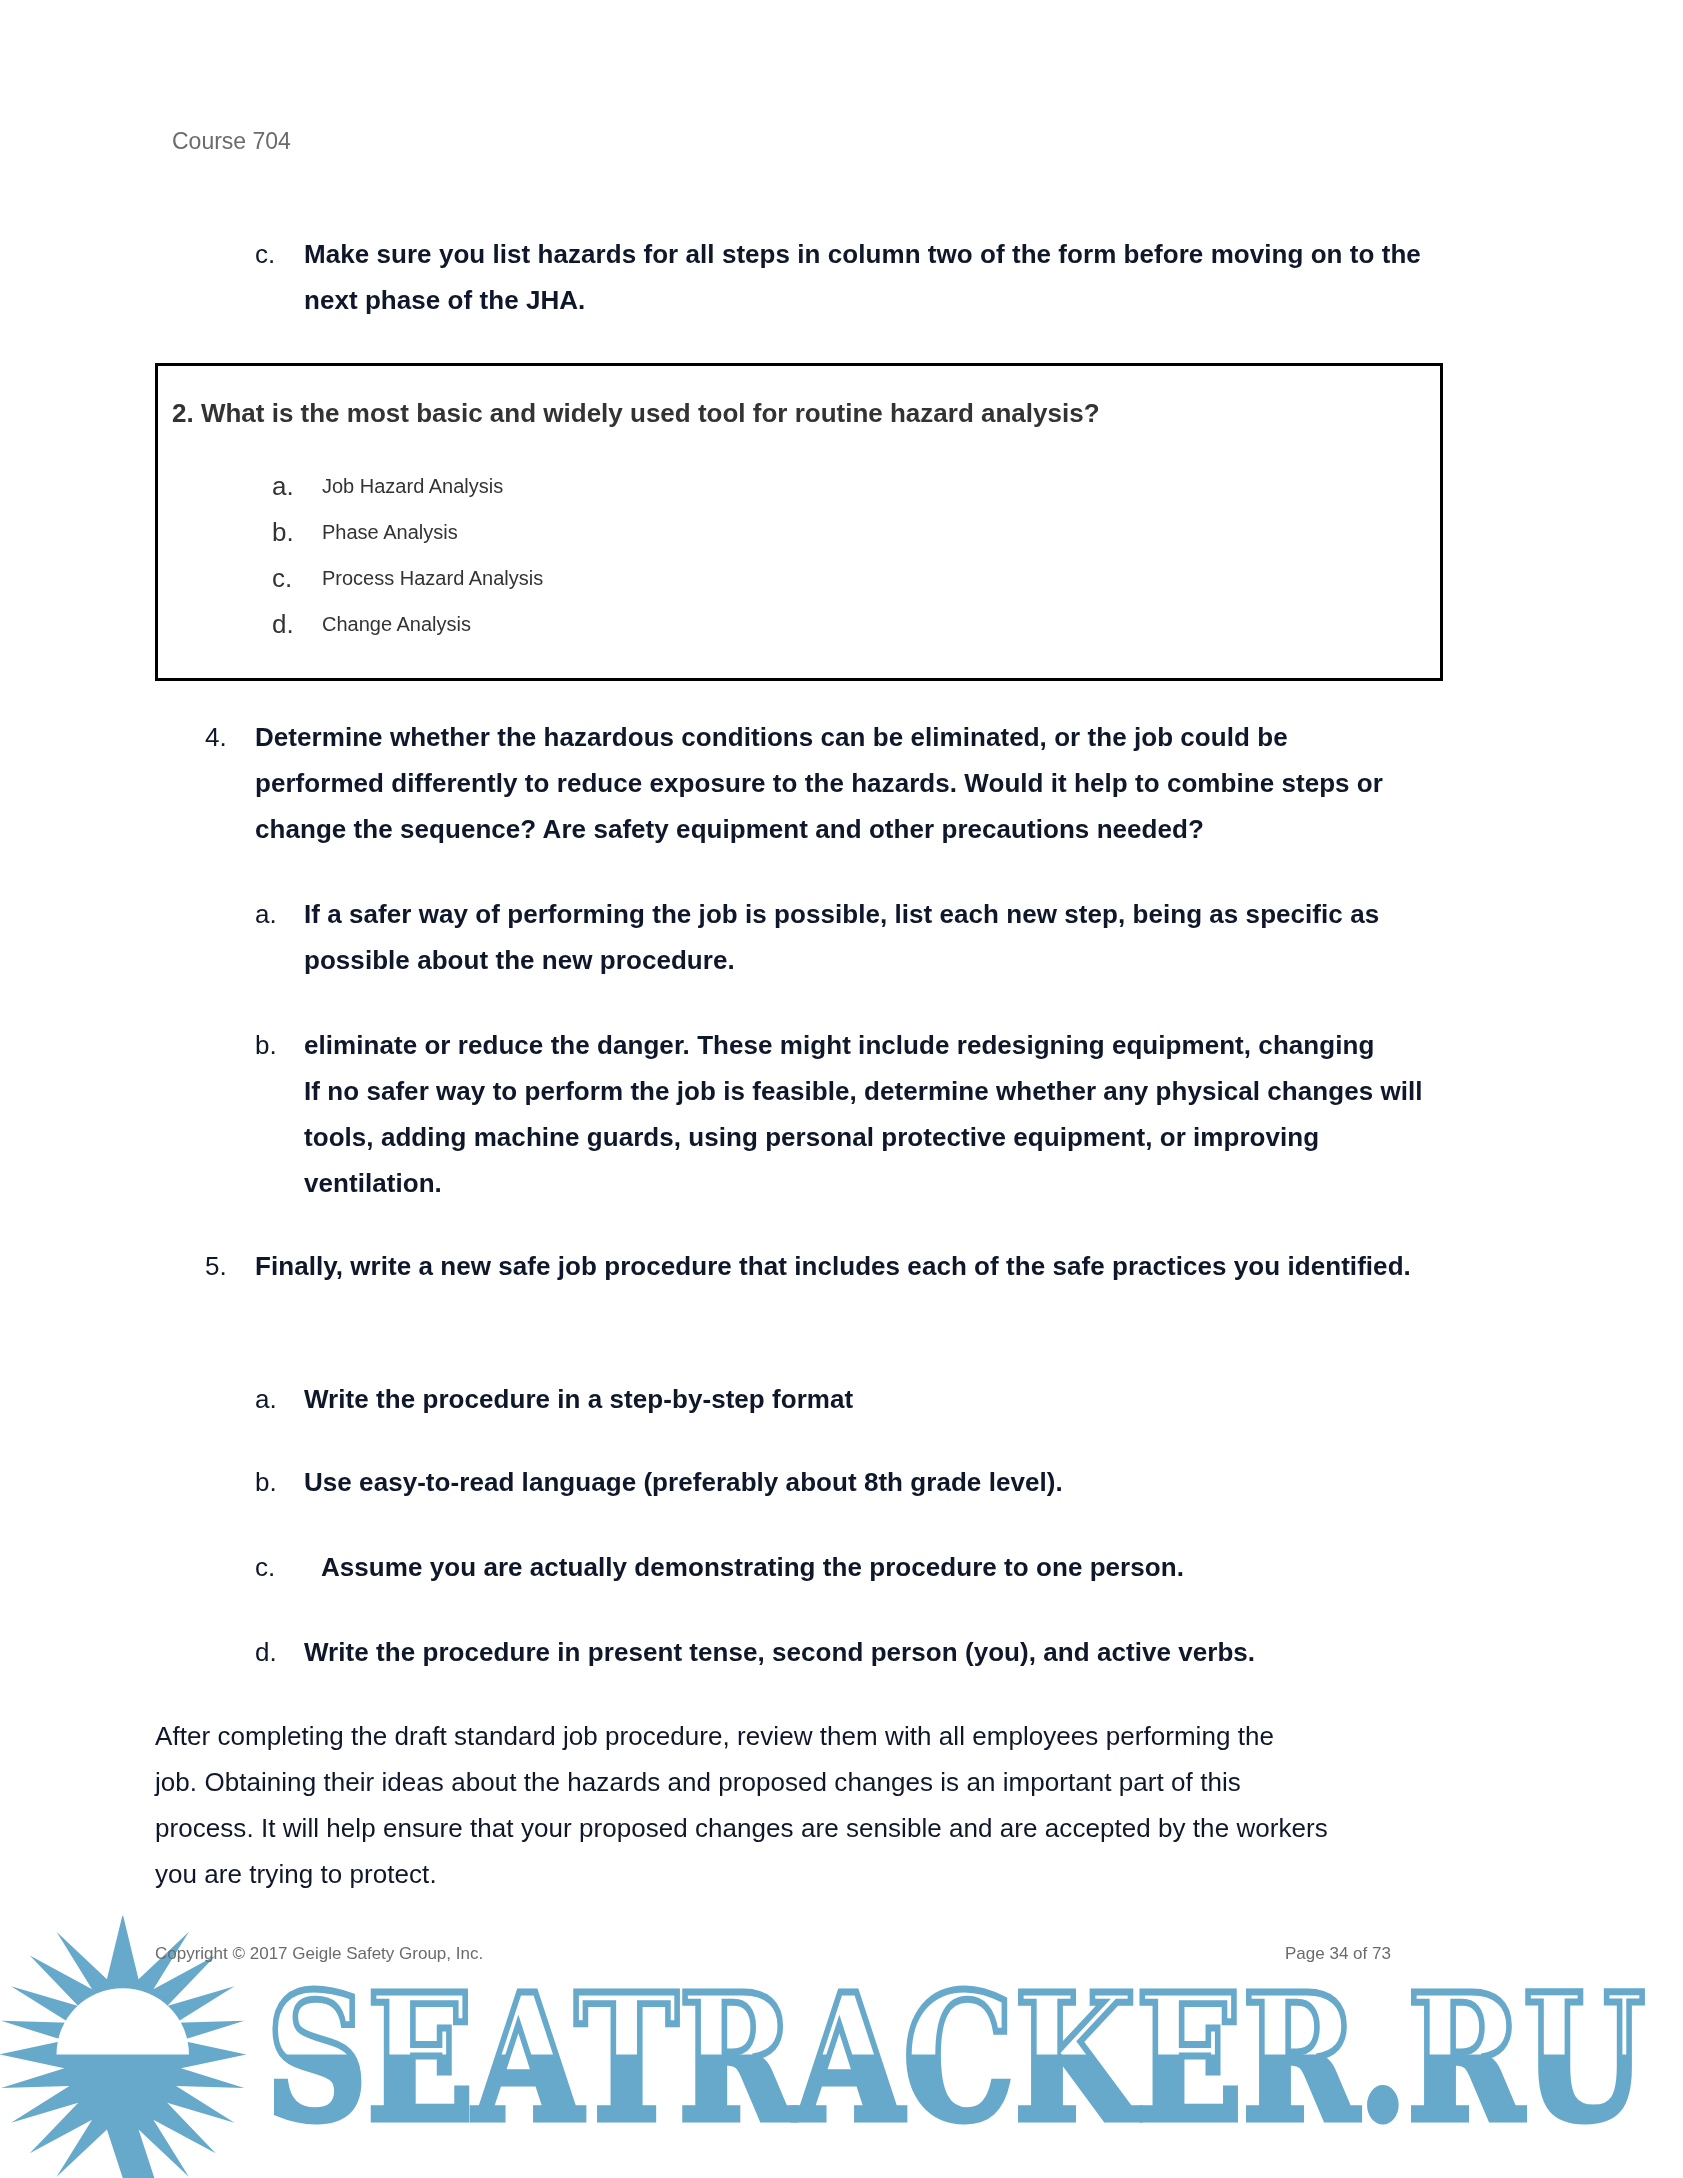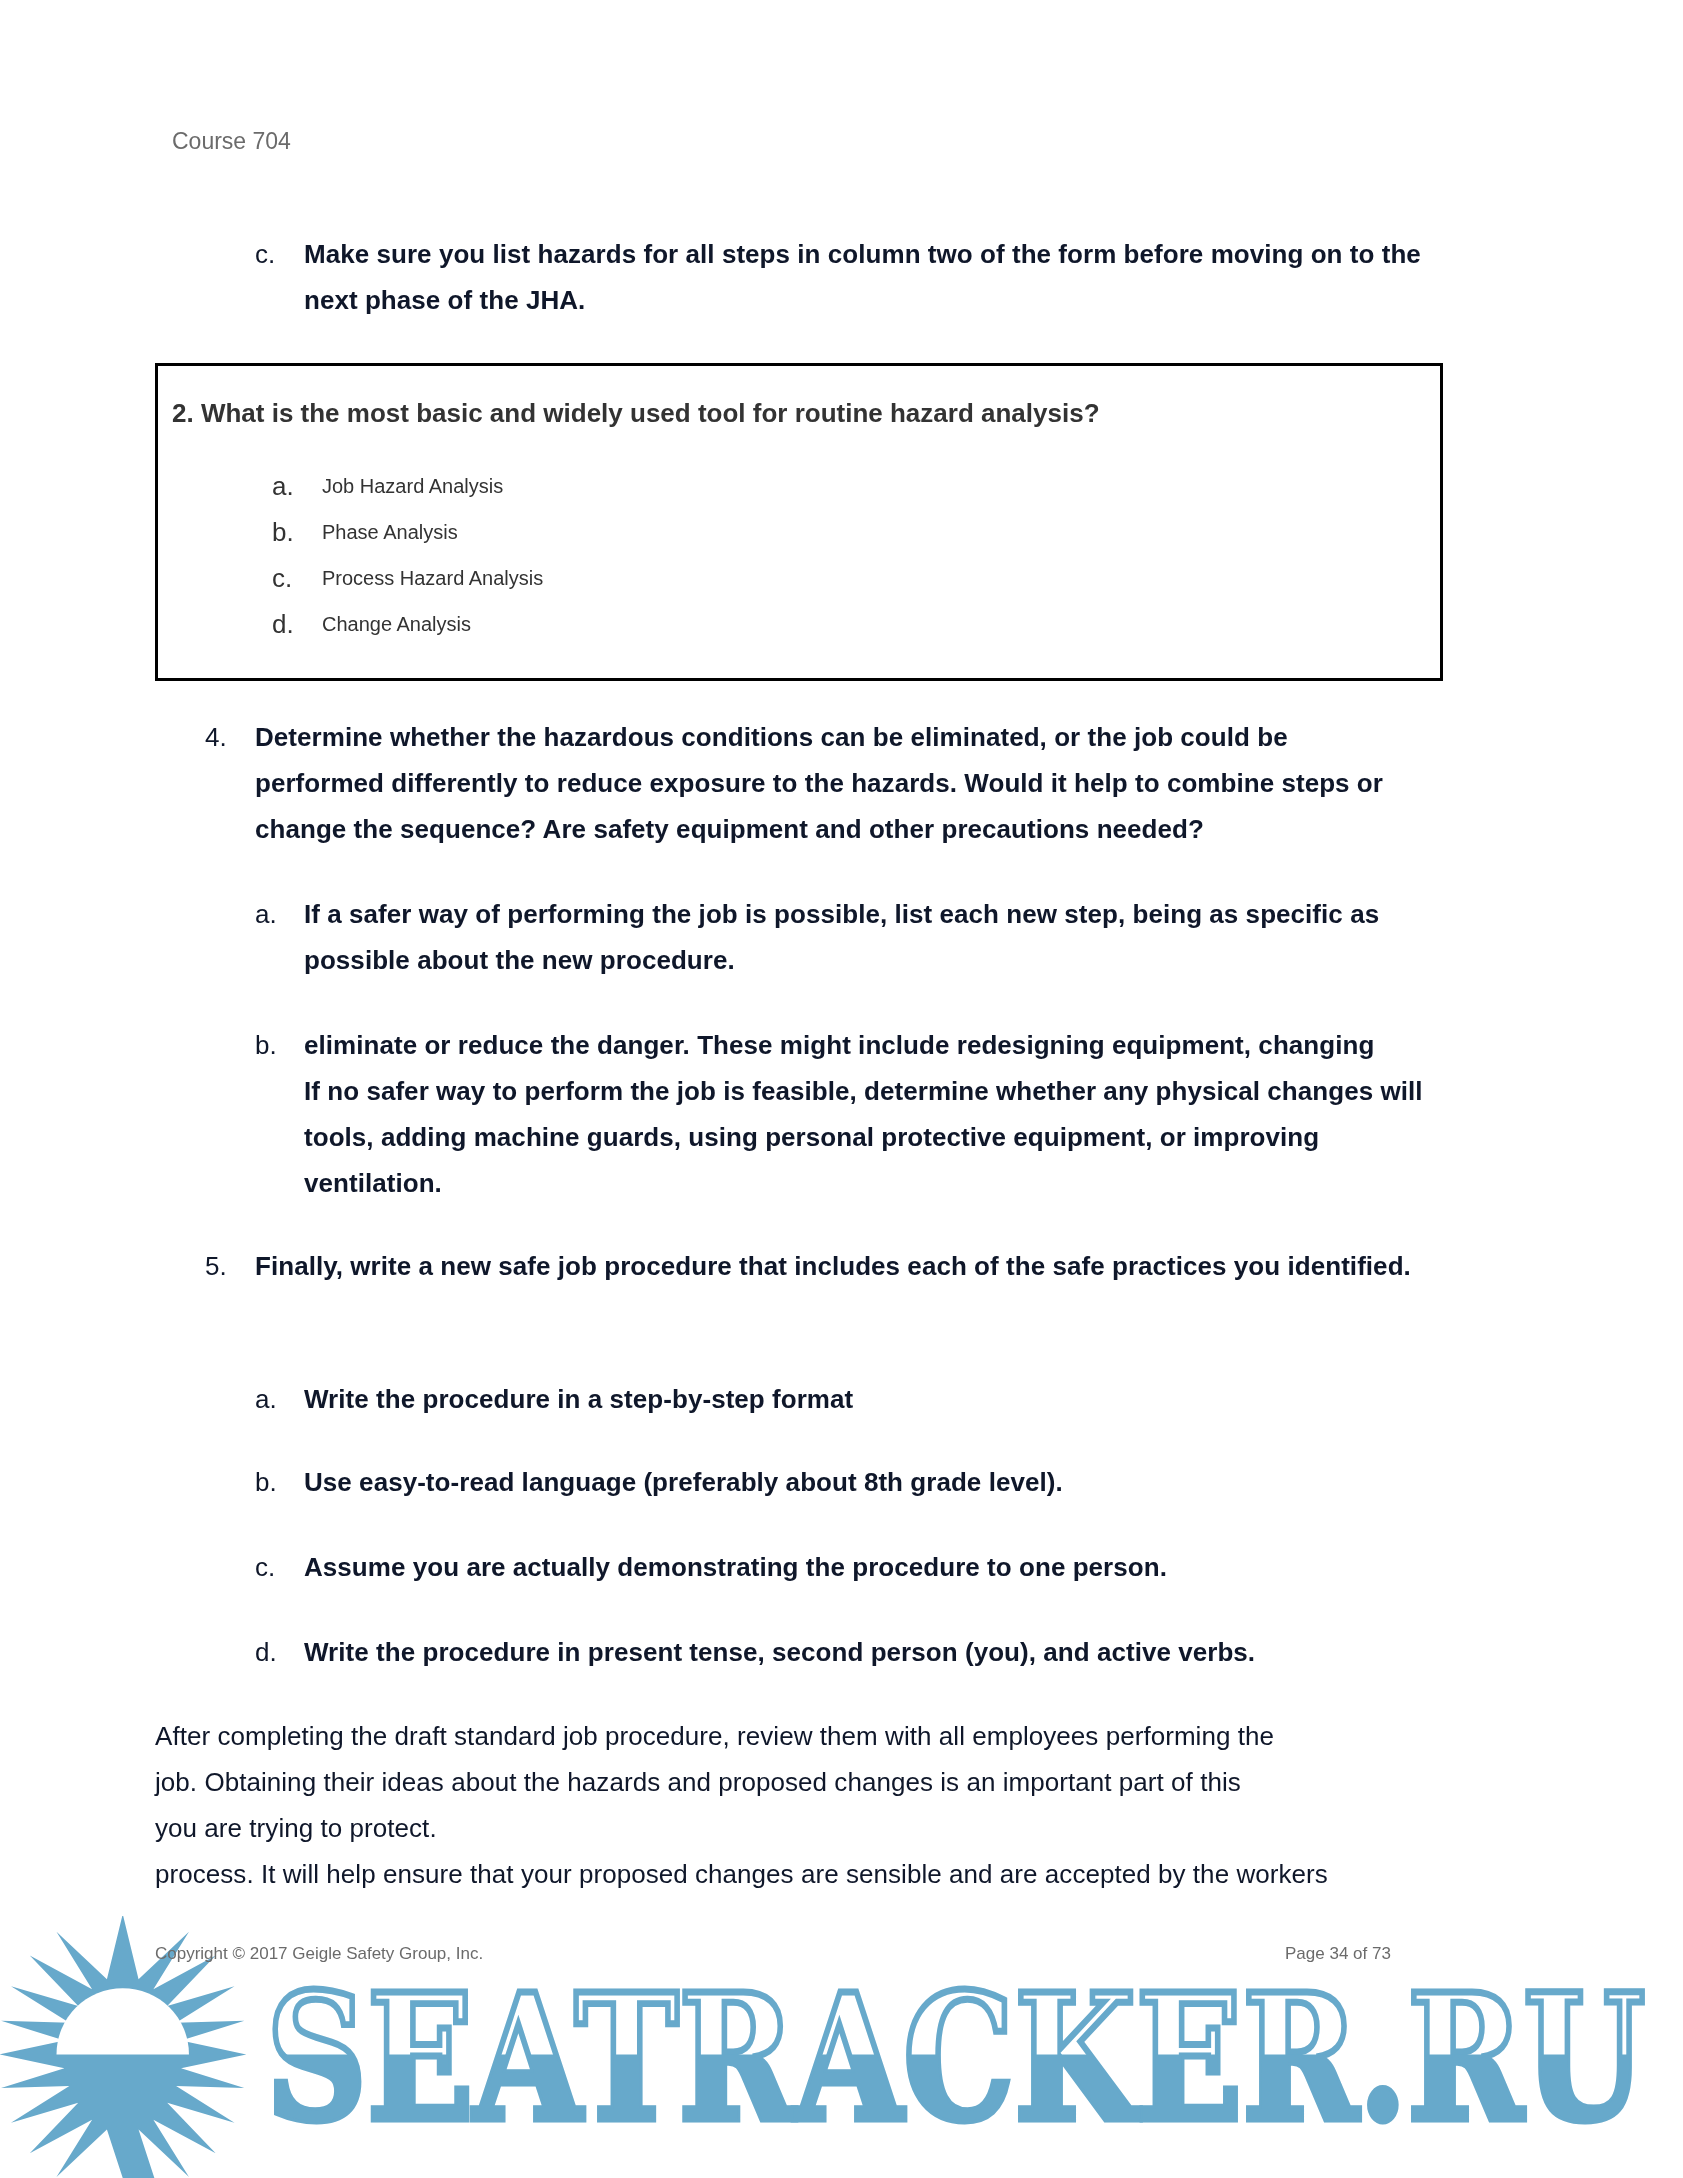--- a/index.html
+++ b/index.html
@@ -94,32 +94,32 @@
 <div class="abs body-text item" style="left:255px; top:1376px;">
   <span class="lbl">a.</span>
   <span class="txt" style="left:49px;">Write the procedure in a step-by-step format</span>
 </div>
 <div class="abs body-text item" style="left:255px; top:1459px;">
   <span class="lbl">b.</span>
   <span class="txt" style="left:49px;">Use easy-to-read language (preferably about 8th grade level).</span>
 </div>
 <div class="abs body-text item" style="left:255px; top:1544px;">
   <span class="lbl">c.</span>
-  <span class="txt" style="left:49px;text-align:center;">Assume you are actually demonstrating the procedure to one person.</span>
+  <span class="txt" style="left:66px;text-align:center;">Assume you are actually demonstrating the procedure to one person.</span>
 </div>
 <div class="abs body-text item" style="left:255px; top:1629px;">
   <span class="lbl">d.</span>
   <span class="txt" style="left:49px;">Write the procedure in present tense, second person (you), and active verbs.</span>
 </div>
 
 <div class="abs body-text para">
   <span class="ln" style="display:block">After completing the draft standard job procedure, review them with all employees performing the</span>
   <span class="ln" style="display:block">job. Obtaining their ideas about the hazards and proposed changes is an important part of this</span>
+  <span class="ln" style="display:block">process. It will help ensure that your proposed changes are sensible and are accepted by the workers</span>
   <span class="ln" style="display:block">you are trying to protect.</span>
-  <span class="ln" style="display:block">process. It will help ensure that your proposed changes are sensible and are accepted by the workers</span>
 </div>
 
 <div class="abs watermark">
   <svg width="1683" height="262" viewBox="0 0 1700 265" xmlns="http://www.w3.org/2000/svg">
     <defs>
       <clipPath id="lowerHalf">
           <rect x="0" y="140" width="1700" height="130"></rect>
         </clipPath>
     </defs>
     <g>

